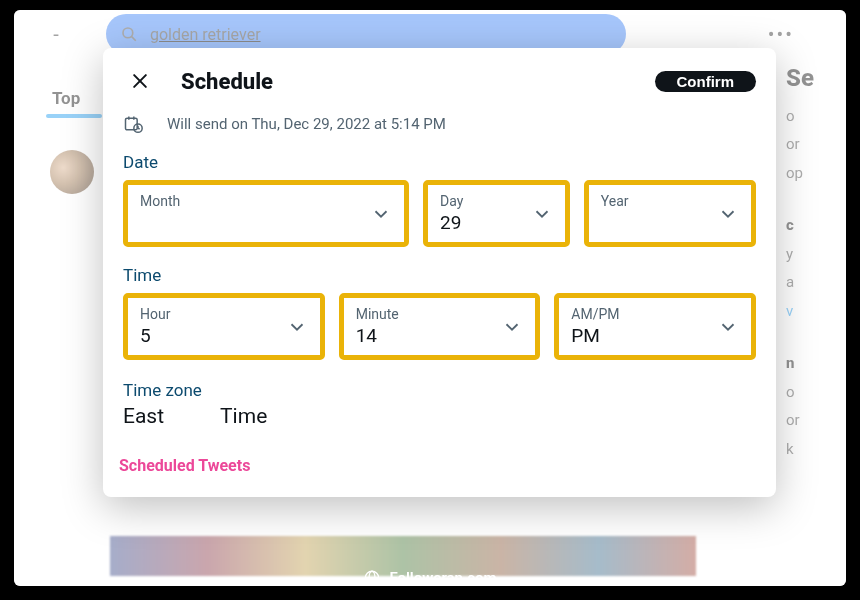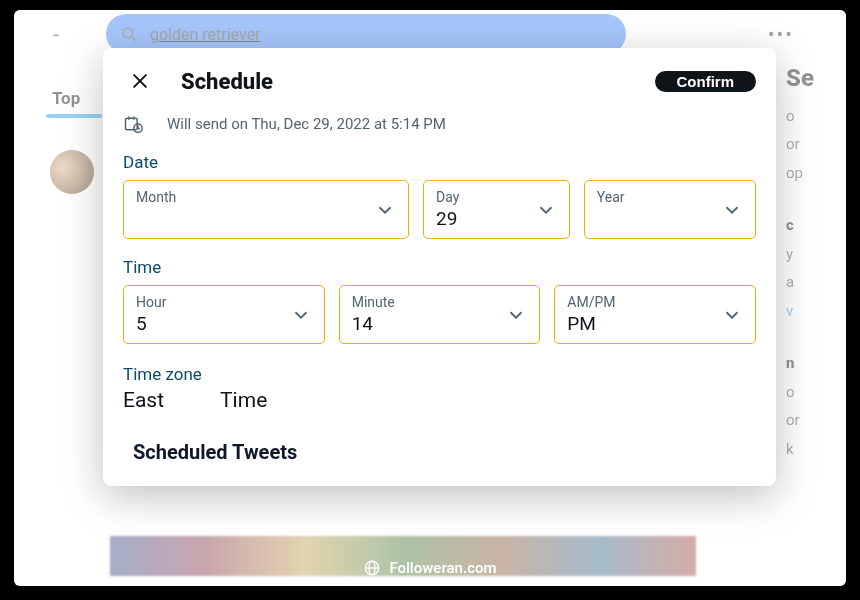--- a/index.html
+++ b/index.html
@@ -132,21 +132,21 @@
       color: #0c4a6e;
       font-size: 17px;
       padding: 8px 20px 6px 20px;
     }
     .row {
       display: flex; gap: 14px;
       padding: 2px 20px;
     }
     .select {
       position: relative;
-      border: 1px solid #eab308;
+      border: 5px solid #eab308;
       border-radius: 5px;
       padding: 8px 40px 8px 12px;
       background: #fff;
       cursor: pointer;
     }
     .select .lbl { color: #536471; font-size: 14px; }
     .select .val { color: #0f1419; font-size: 19px; margin-top: 2px; }
     .select .chev {
       position: absolute; right: 12px; top: 50%;
       transform: translateY(-50%);
@@ -159,32 +159,32 @@
     .w-ampm  { flex: 1 1 31%; }
     .tz-row {
       padding: 8px 20px 0 20px;
     }
     .tz-val {
       font-size: 21px; color: #0f1419;
       display: flex; gap: 56px;
       margin-top: 4px;
     }
     .scheduled-link {
-      color: #0f172a;
+      color: #ec4899;
       font-weight: 700;
-      font-size: 20px;
-      padding: 28px 20px 2px 30px;
+      font-size: 16px;
+      padding: 28px 20px 2px 16px;
       display: inline-block;
       cursor: pointer;
     }
 
     
     .brand {
       position: absolute;
-      left: 0; right: 0; bottom: 17px;
+      left: 0; right: 0; bottom: 7px;
       height: 30px;
       display: flex; align-items: center; justify-content: center;
       gap: 8px;
       color: #fff;
       font-size: 15px;
       font-weight: 600;
     }
   </style>
 </head>
 <body>

